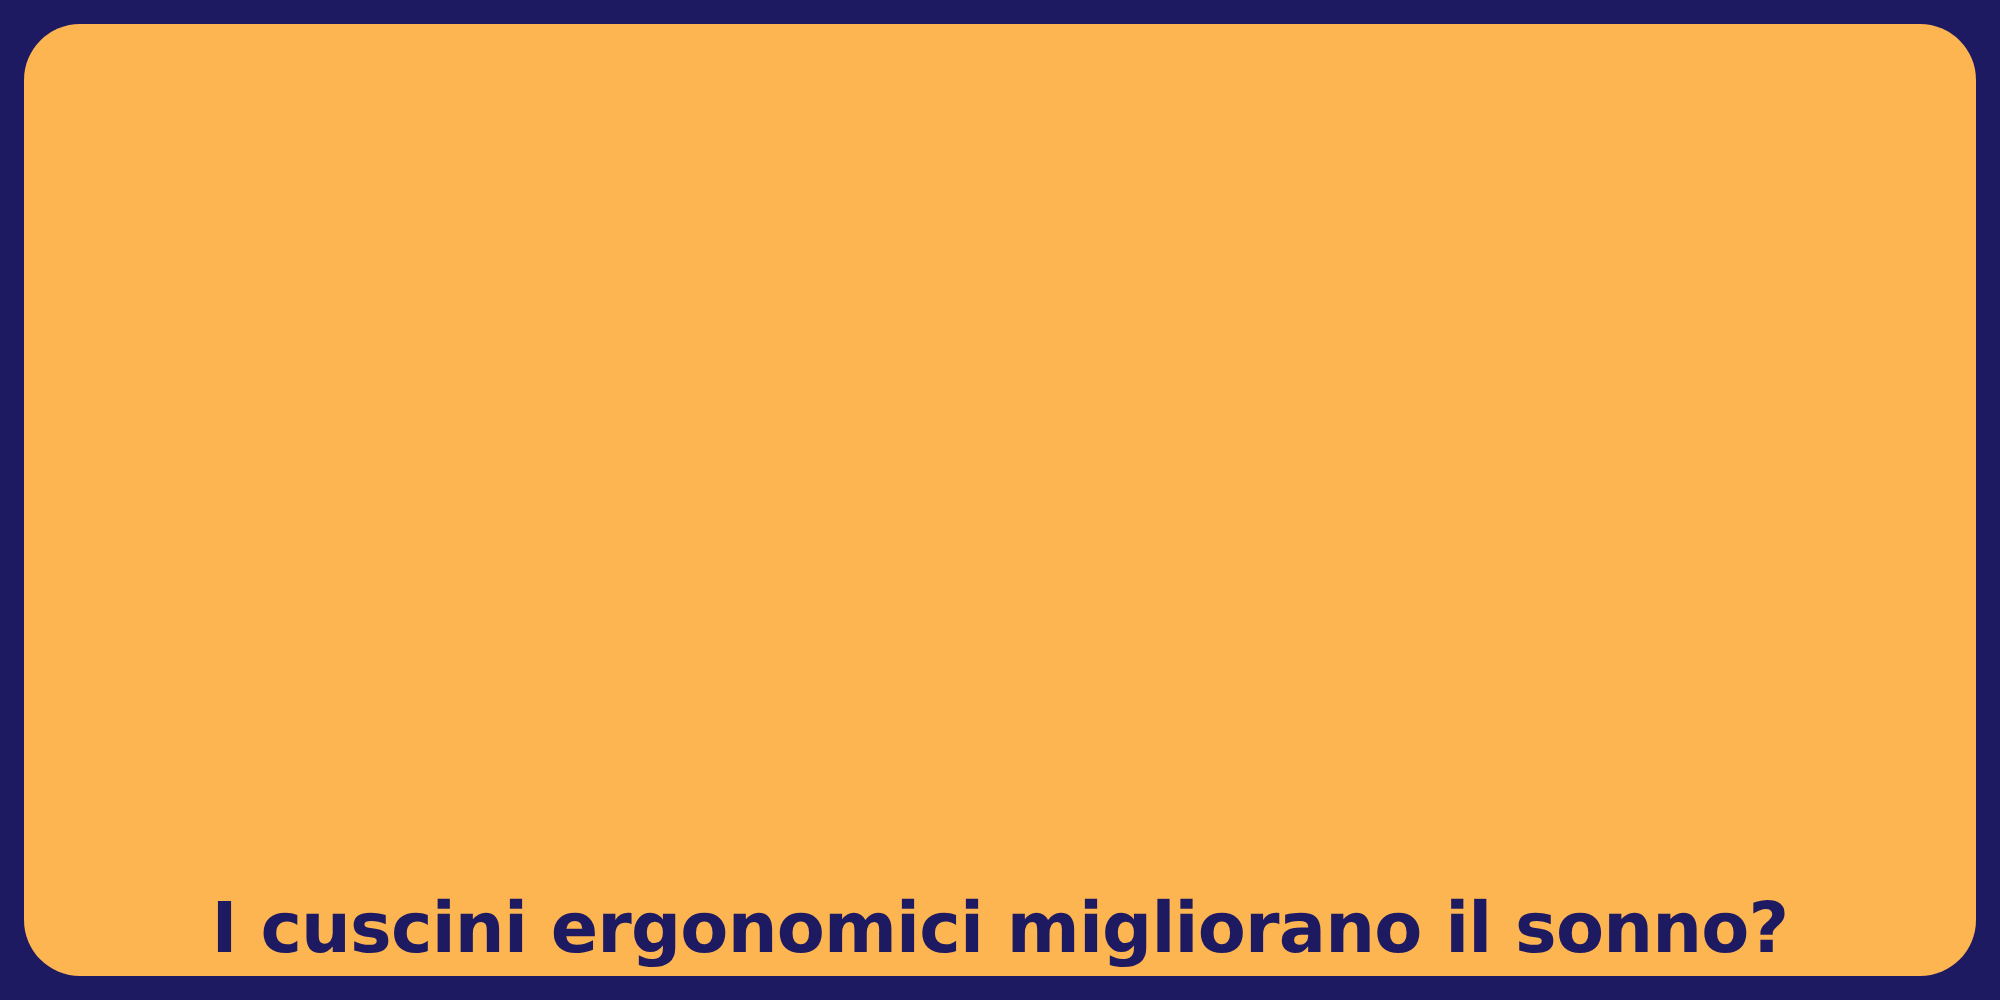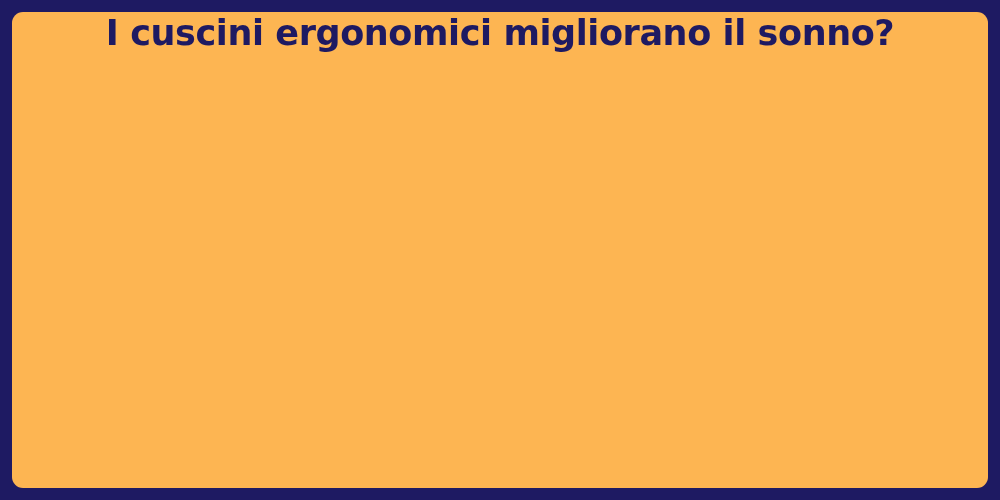--- a/index.html
+++ b/index.html
@@ -22,23 +22,23 @@
     height: 500px;
     background: #1e1a62;
     padding: 12px;
   }
 
   .banner-panel {
     box-sizing: border-box;
     width: 100%;
     height: 100%;
     background: #fdb552;
-    border-radius: 11px;
+    border-radius: 28px;
     display: flex;
-    align-items: flex-start;
+    align-items: flex-end;
     justify-content: center;
     text-align: center;
     padding: 0 48px;
   }
 
   .headline {
     margin: 0;
     font-family: "DejaVu Sans", sans-serif;
     font-size: 35px;
     font-weight: 700;

